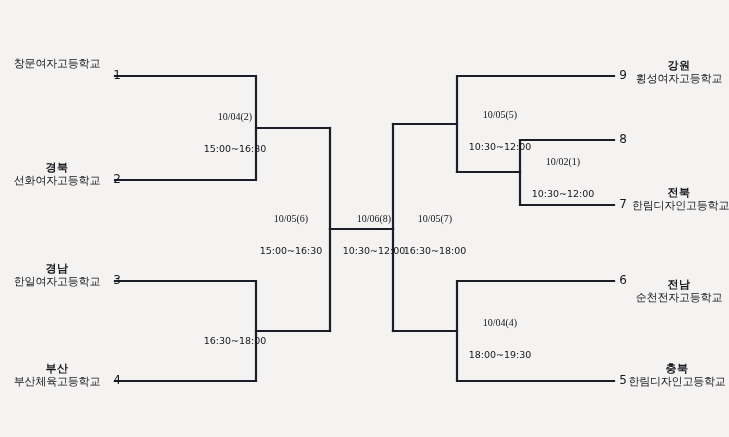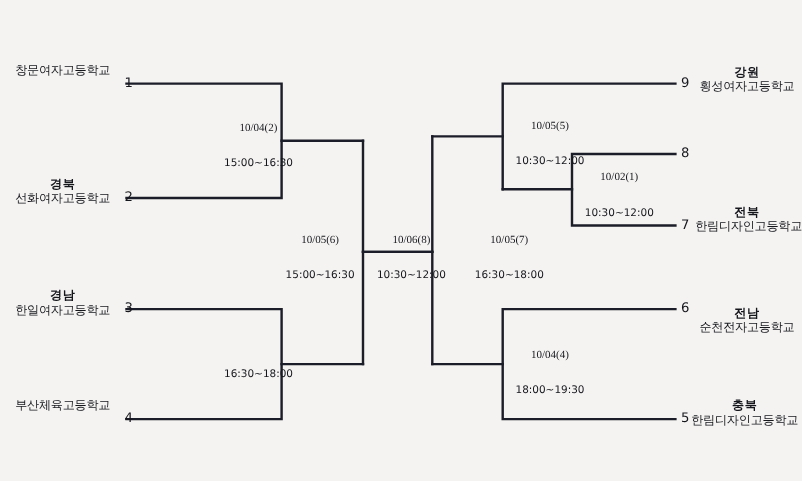--- a/index.html
+++ b/index.html
@@ -65,20 +65,21 @@
   </div>
   <div class="seed" style="left:110px;top:172px;">2</div>
 
   <div class="tm" style="left:4px;top:263px;width:106px;">
     <div class="region">경남</div>
     <div class="school">한일여자고등학교</div>
   </div>
   <div class="seed" style="left:110px;top:273px;">3</div>
 
   <div class="tm" style="left:4px;top:363px;width:106px;">
+    <div class="region">부산</div>
     <div class="school">부산체육고등학교</div>
   </div>
   <div class="seed" style="left:110px;top:373px;">4</div>
 
   <div class="seed" style="left:616px;top:68px;">9</div>
   <div class="tm" style="left:632px;top:60px;width:94px;">
     <div class="region">강원</div>
     <div class="school">횡성여자고등학교</div>
   </div>
 
@@ -114,21 +115,21 @@
   <div class="mt" style="left:250px;top:212px;width:82px;">
     <div class="d">10/05(6)</div>
     <div class="t">15:00~16:30</div>
   </div>
 
   <div class="mt" style="left:332px;top:212px;width:84px;">
     <div class="d">10/06(8)</div>
     <div class="t">10:30~12:00</div>
   </div>
 
-  <div class="mt" style="left:394px;top:212px;width:82px;padding-left:28px;">
+  <div class="mt" style="left:394px;top:212px;width:82px;">
     <div class="d">10/05(7)</div>
     <div class="t">16:30~18:00</div>
   </div>
 
   <div class="mt" style="left:458px;top:108px;width:84px;">
     <div class="d">10/05(5)</div>
     <div class="t">10:30~12:00</div>
   </div>
 
   <div class="mt" style="left:521px;top:155px;width:84px;">

